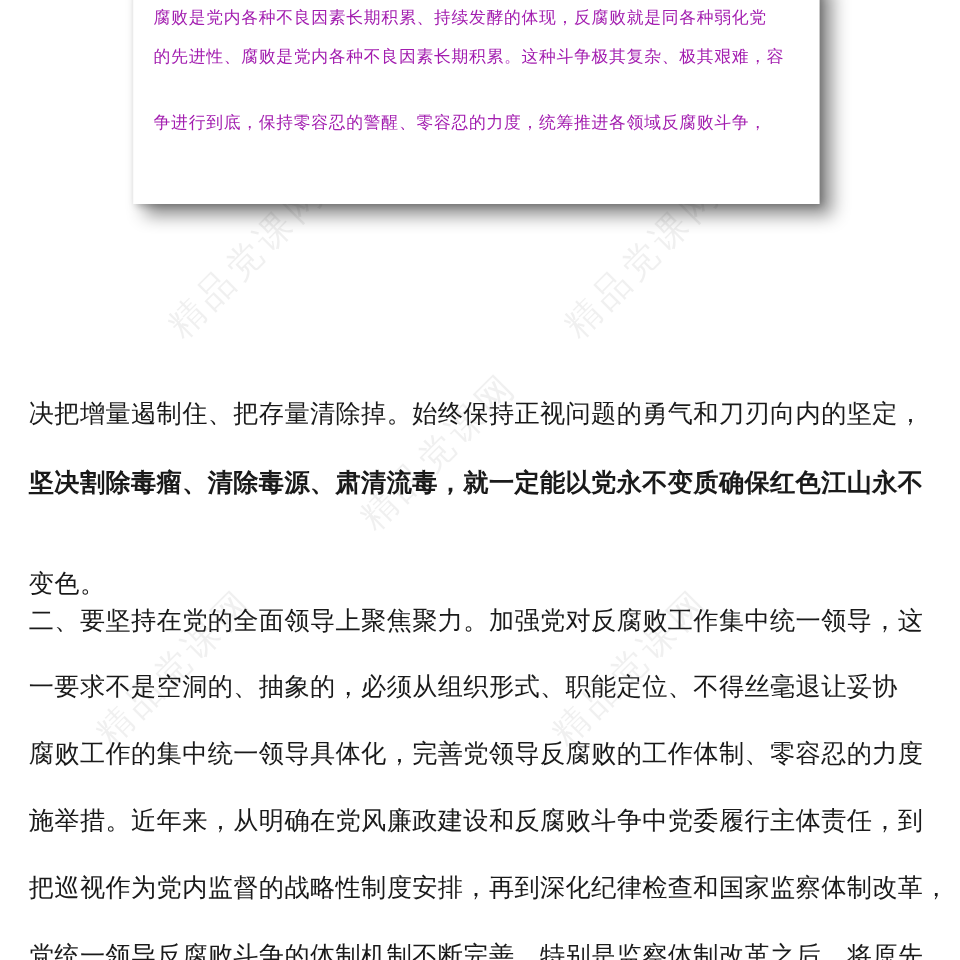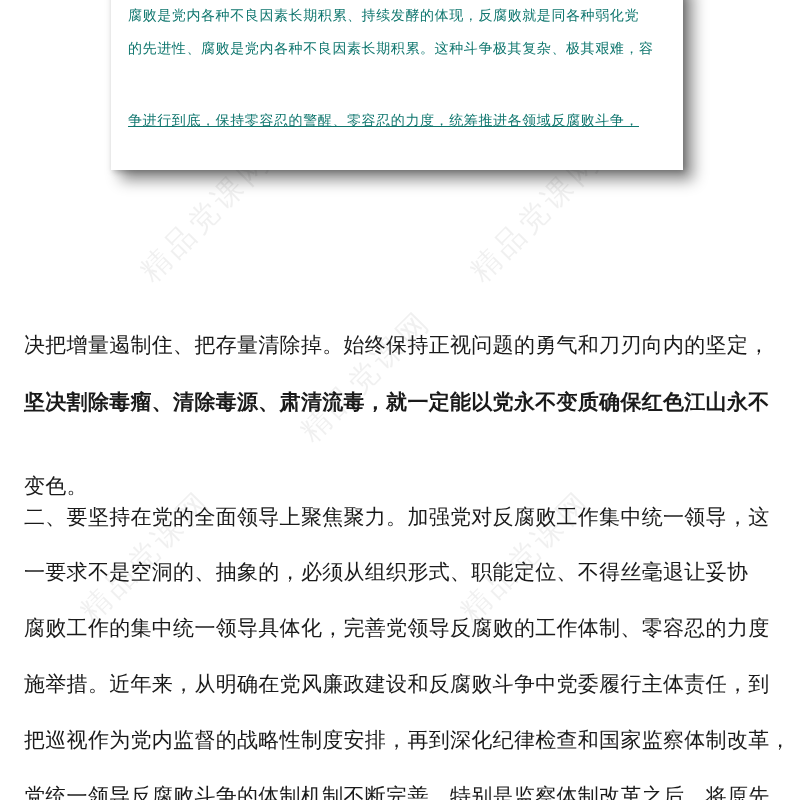--- a/index.html
+++ b/index.html
@@ -10,21 +10,21 @@
       color: #1a1a1a;
     }
     .card {
       position: absolute; left: 111px; top: -20px; width: 572px; height: 190px;
       background: #ffffff;
       box-shadow: 10px 10px 14px rgba(0,0,0,0.45), 2px 2px 6px rgba(0,0,0,0.25);
       z-index: 2;
     }
     .card-line {
       position: absolute; left: 17px; font-size: 14px; letter-spacing: 0.6px;
-      white-space: nowrap; color: #0f766e; line-height: 16px;
+      white-space: nowrap; color: #a21caf; line-height: 16px;
     }
     .body-line {
       position: absolute; left: 24px; font-size: 21px; letter-spacing: 0.3px;
       white-space: nowrap; color: #1a1a1a; line-height: 24px; z-index: 3;
     }
     .wm {
       position: absolute; font-size: 30px; color: rgba(0,0,0,0.06);
       transform: rotate(-45deg); transform-origin: left bottom;
       white-space: nowrap; letter-spacing: 4px; z-index: 1; pointer-events: none;
     }
@@ -34,21 +34,21 @@
 
 <div class="wm" style="left:160px;top:250px;">精品党课网</div>
 <div class="wm" style="left:490px;top:250px;">精品党课网</div>
 <div class="wm" style="left:320px;top:410px;">精品党课网</div>
 <div class="wm" style="left:100px;top:590px;">精品党课网</div>
 <div class="wm" style="left:480px;top:590px;">精品党课网</div>
 
 <div class="card">
   <div class="card-line" style="top:27px;">腐败是党内各种不良因素长期积累、持续发酵的体现，反腐败就是同各种弱化党</div>
   <div class="card-line" style="top:60px;">的先进性、腐败是党内各种不良因素长期积累。这种斗争极其复杂、极其艰难，容</div>
-  <div class="card-line" style="top:132px;text-decoration:underline;">争进行到底，保持零容忍的警醒、零容忍的力度，统筹推进各领域反腐败斗争，</div>
+  <div class="card-line" style="top:115px;">争进行到底，保持零容忍的警醒、零容忍的力度，统筹推进各领域反腐败斗争，</div>
 </div>
 
 <div>
   <div class="body-line" style="top:333px;">决把增量遏制住、把存量清除掉。始终保持正视问题的勇气和刀刃向内的坚定，</div>
   <div class="body-line" style="top:390px;font-weight:bold;">坚决割除毒瘤、清除毒源、肃清流毒，就一定能以党永不变质确保红色江山永不</div>
   <div class="body-line" style="top:446px;margin-top:28px;">变色。</div>
   <div class="body-line" style="top:505px;">二、要坚持在党的全面领导上聚焦聚力。加强党对反腐败工作集中统一领导，这</div>
   <div class="body-line" style="top:560px;">一要求不是空洞的、抽象的，必须从组织形式、职能定位、不得丝毫退让妥协</div>
   <div class="body-line" style="top:616px;">腐败工作的集中统一领导具体化，完善党领导反腐败的工作体制、零容忍的力度</div>
   <div class="body-line" style="top:672px;">施举措。近年来，从明确在党风廉政建设和反腐败斗争中党委履行主体责任，到</div>

